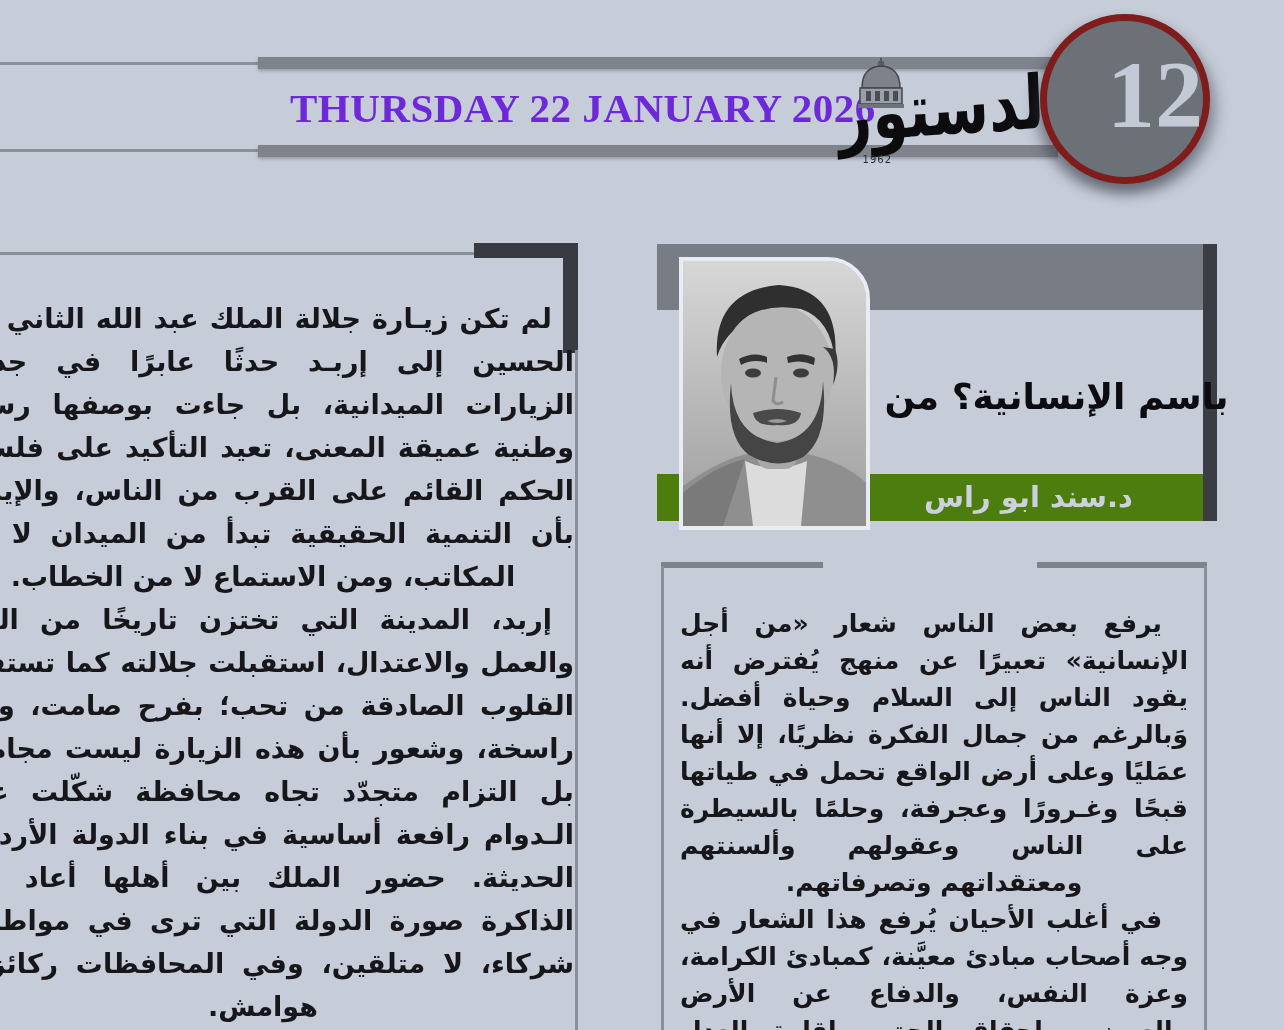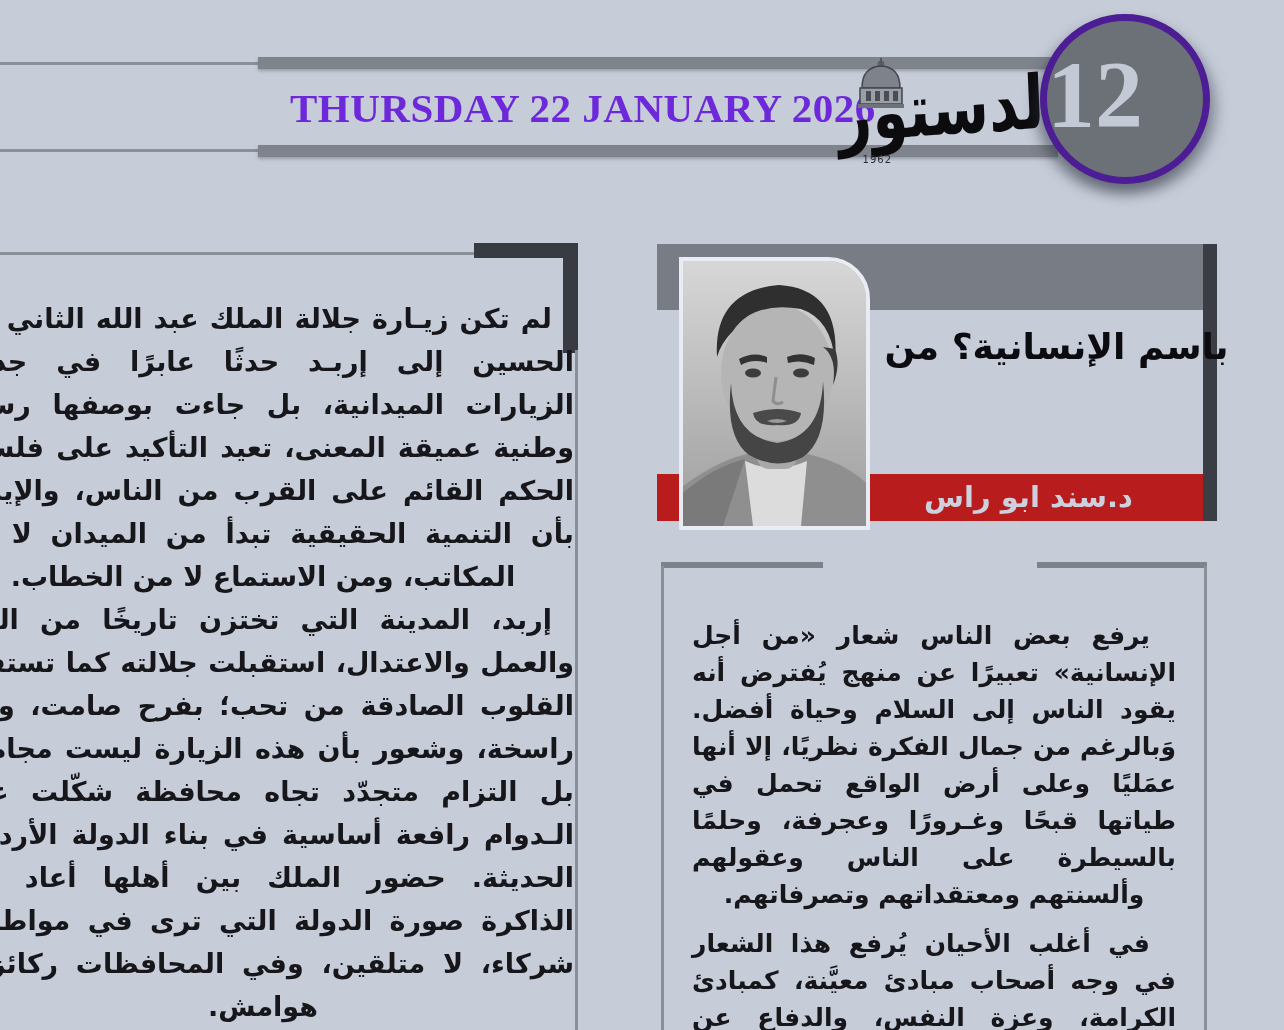--- a/index.html
+++ b/index.html
@@ -31,48 +31,48 @@
   }
   .logo-dome{position:absolute;right:160px;top:-4px;width:46px;height:58px;}
   .logo-year{
     position:absolute;right:172px;top:92px;
     font-size:10px;color:#2c2c30;letter-spacing:1px;
   }
   .page-circle{
     left:1040px;top:14px;width:170px;height:170px;
     border-radius:50%;
     background:#6c7077;
-    border:7px solid #4c1d95;
+    border:7px solid #7f1d1d;
     box-sizing:border-box;
     box-shadow:-5px 9px 13px rgba(45,50,62,.45), 7px 9px 13px rgba(45,50,62,.35);
-    display:flex;align-items:center;justify-content:flex-start;
+    display:flex;align-items:center;justify-content:flex-end;
   }
   .page-number{
     font-family:"Liberation Serif", serif;
     font-weight:bold;font-size:96px;color:#c3cad6;
     line-height:1;padding-bottom:8px;
   }
 
   
   .op-topband{left:657px;top:244px;width:546px;height:66px;background:#777c85;}
-  .op-nameband{left:657px;top:474px;width:546px;height:47px;background:#b91c1c;}
+  .op-nameband{left:657px;top:474px;width:546px;height:47px;background:#4d7c0f;}
   .op-name{
     position:absolute;left:205px;right:8px;top:0;bottom:0;
     direction:rtl;text-align:center;
     font-weight:bold;font-size:29px;line-height:46px;color:#ccd2dd;
   }
   .op-accent{left:1203px;top:244px;width:14px;height:277px;background:#3a3d43;}
   .op-photo{
     left:679px;top:257px;width:183px;height:265px;
     border:4px solid #e9edf3;border-top-right-radius:42px;
     box-sizing:content-box;overflow:hidden;background:#b9b9b9;
   }
   .op-title{
     left:866px;top:318px;width:381px;height:156px;
-    display:flex;flex-direction:column;
+    display:flex;flex-direction:column;justify-content:center;
     direction:rtl;text-align:center;
     font-weight:bold;font-size:36px;line-height:57px;color:#0c0c10;
   }
 
   
   .art-rule{left:0;top:252px;width:474px;}
   .bracket-h{left:474px;top:243px;width:104px;height:15px;background:#383b41;}
   .bracket-v{left:563px;top:243px;width:15px;height:110px;background:#383b41;}
   .col-sep{left:575px;top:350px;width:3px;height:680px;background:#8b8f97;}
   .col-left{
@@ -85,21 +85,21 @@
   
   .box-border-l{left:661px;top:566px;width:3px;height:464px;background:#8b8f97;}
   .box-border-r{left:1204px;top:566px;width:3px;height:464px;background:#8b8f97;}
   .box-seg-l{left:661px;top:562px;width:162px;height:6px;background:#7e838b;}
   .box-seg-r{left:1037px;top:562px;width:170px;height:6px;background:#7e838b;}
   .col-box{
     left:664px;top:605px;width:508px;padding:0 16px;
     direction:rtl;text-align:justify;text-align-last:center;
     font-weight:bold;font-size:25px;line-height:37px;color:#17171b;
   }
-  .col-box p{margin:12px;text-indent:26px;text-align:justify;text-align-last:center;}
+  .col-box p{margin:0;text-indent:26px;text-align:justify;text-align-last:center;}
 </style>
 </head>
 <body>
 
 <div class="abs rule-thin" style="left:0;top:62px;width:258px;"></div>
 <div class="abs bar-thick" style="left:258px;top:57px;width:800px;"></div>
 <div class="abs rule-thin" style="left:0;top:149px;width:258px;"></div>
 <div class="abs bar-thick" style="left:258px;top:145px;width:800px;"></div>
 
 <div class="abs masthead-date">THURSDAY 22 JANUARY 2026</div>

